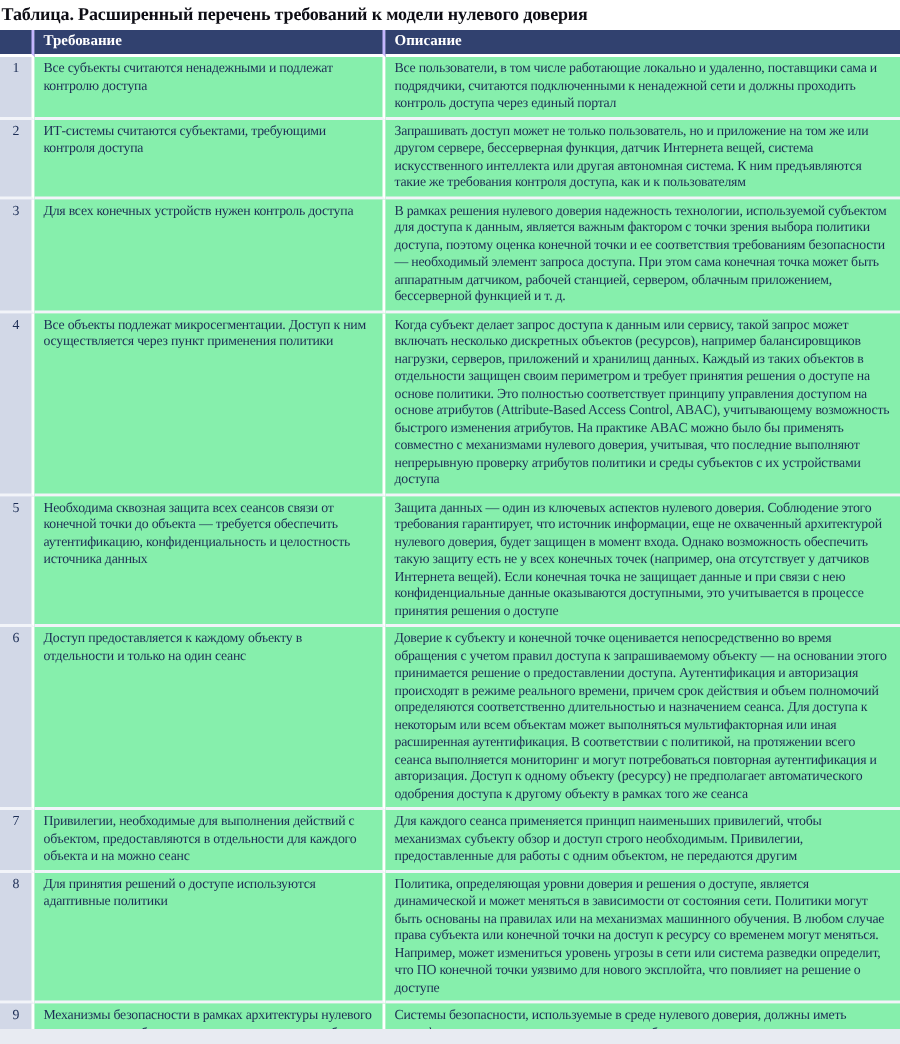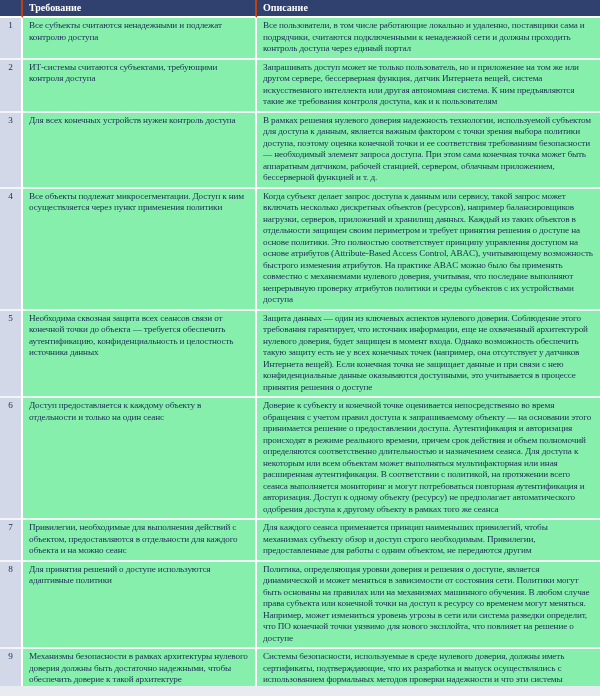--- a/index.html
+++ b/index.html
@@ -25,21 +25,21 @@
   col.c-num { width: 23px; }
   col.c-req { width: 234px; }
   col.c-desc { width: 343px; }
   th {
     background: #31416f;
     color: #ffffff;
     font-size: 10px;
     font-weight: bold;
     text-align: left;
     padding: 2px 6px 3px 6px;
-    border-right: 2px solid #c2410c;
+    border-right: 2px solid #c4b5fd;
     border-bottom: 2px solid #ffffff;
   }
   th:last-child { border-right: none; }
   td {
     vertical-align: top;
     font-size: 9.2px;
     line-height: 11.5px;
     letter-spacing: -0.15px;
     color: #1c2d55;
     background: #86efac;
@@ -58,20 +58,21 @@
     position: absolute;
     left: 0; bottom: 0;
     width: 600px; height: 10px;
     background: #e8ebf2;
   }
 </style>
 </head>
 <body>
 
 <div class="page">
+  <div class="title">Таблица. Расширенный перечень требований к модели нулевого доверия</div>
 
   <table>
     <colgroup>
       <col class="c-num">
       <col class="c-req">
       <col class="c-desc">
     </colgroup>
     <thead>
       <tr>
         <th class="num-h"></th>

